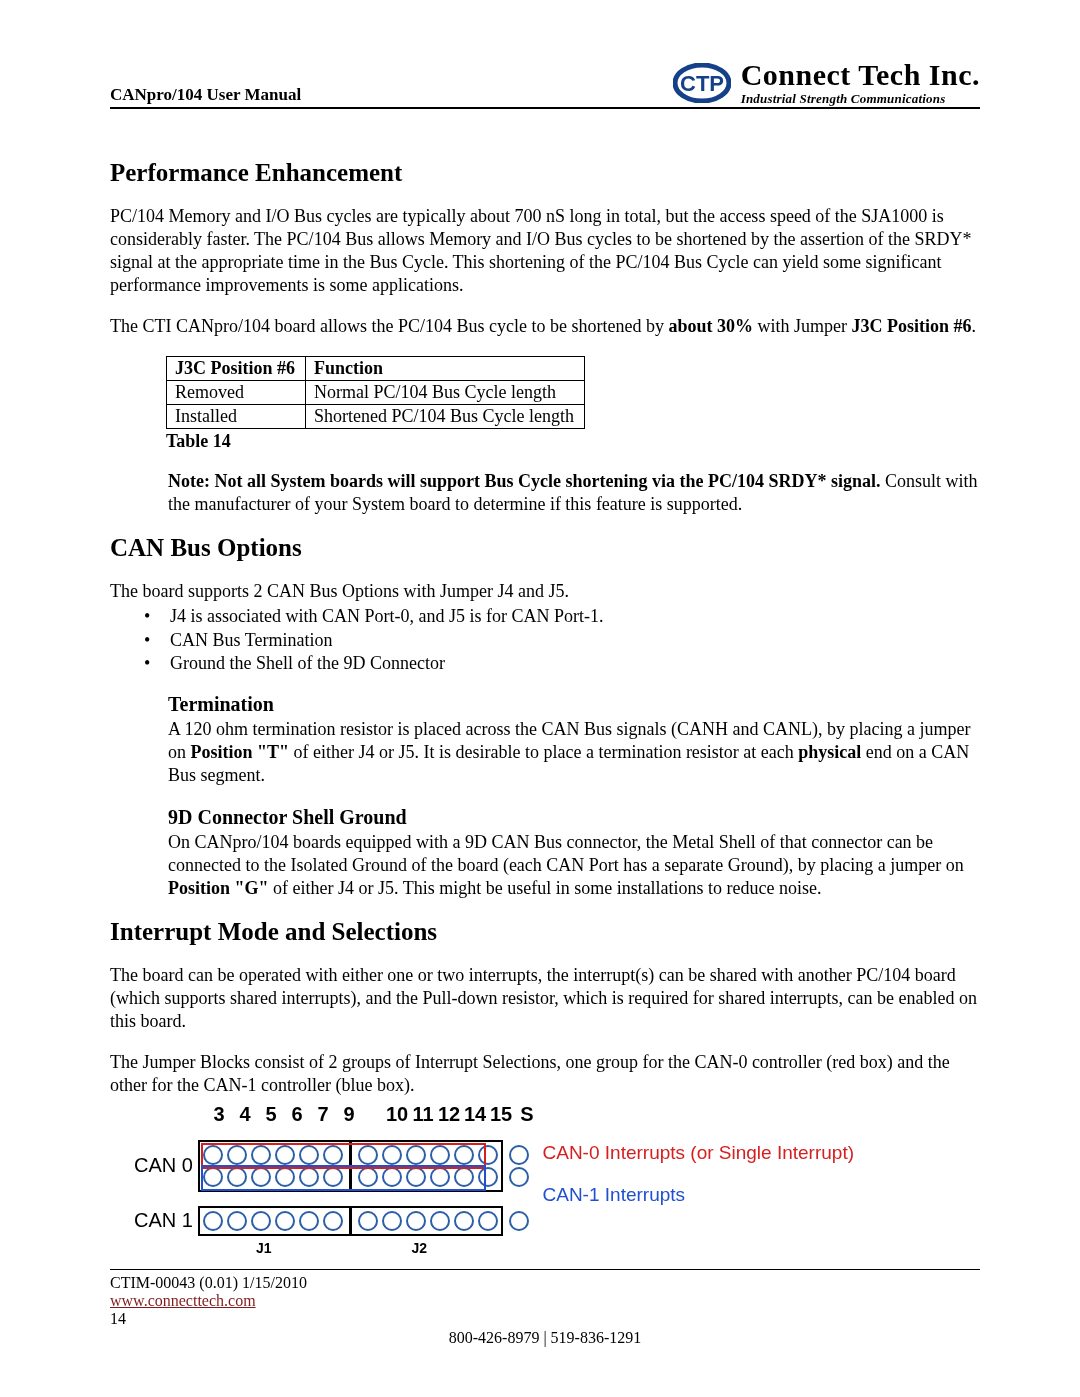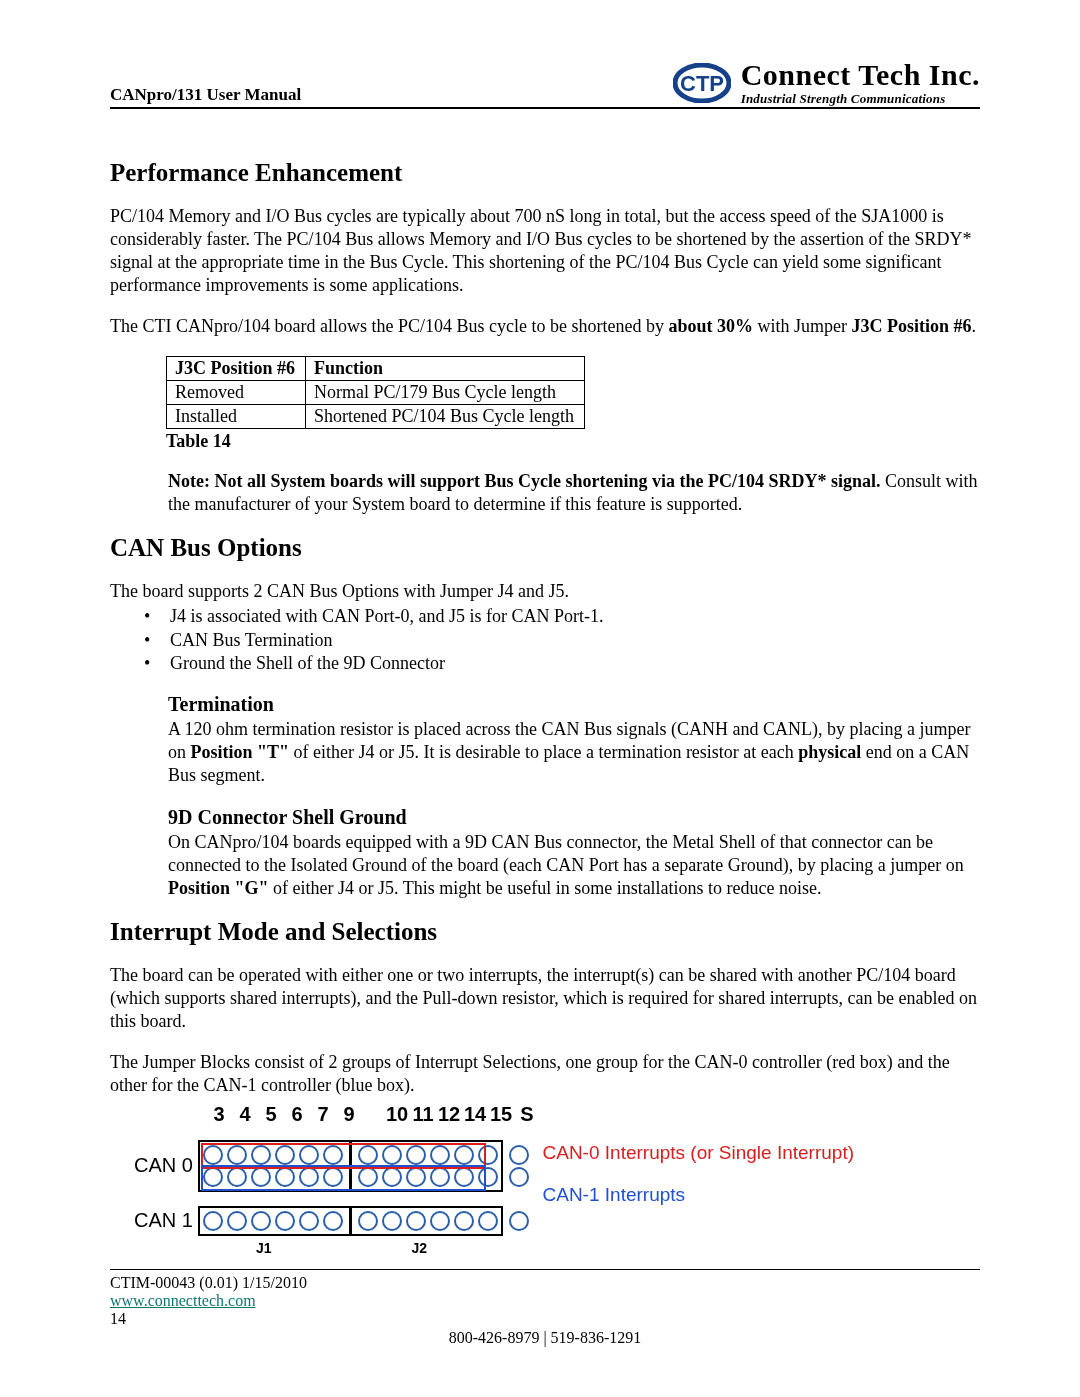--- a/index.html
+++ b/index.html
@@ -98,21 +98,21 @@
     border-top: 1.5px solid #000;
     padding-top: 4px;
     font-size: 16px;
   }
   .footer-row1 {
     display: flex;
     justify-content: space-between;
     flex-direction: column;
   }
   .footer a {
-    color: #0f766e;
+    color: #7f1d1d;
     text-decoration: underline;
   }
   .footer-row2 {
     text-align: center;
     margin-top: 1px;
   }
 
   
   .irq-diagram {
     margin-top: 6px;
@@ -198,21 +198,21 @@
     gap: 140px;
     padding-left: 50px;
   }
 </style>
 </head>
 <body>
 
 <div class="page">
 
   <div class="header-row">
-    <div class="header-left">CANpro/131 User Manual</div>
+    <div class="header-left">CANpro/104 User Manual</div>
     <div class="logo-block">
       <span class="logo-mark">
         <svg width="58" height="40" viewBox="0 0 58 40">
           <ellipse cx="29" cy="20" rx="27" ry="18" fill="none" stroke="#14418a" stroke-width="5"></ellipse>
           <text x="29" y="28" text-anchor="middle" font-family="Arial" font-weight="bold" font-size="22" fill="#14418a">CTP</text>
         </svg>
       </span>
       <span class="logo-text">
         <span class="line1">Connect Tech Inc.</span>
         <span class="line2">Industrial Strength Communications</span>
@@ -227,21 +227,21 @@
   </p>
 
   <table class="j3c">
     <tbody>
         <tr>
       <th>J3C Position #6</th>
       <th>Function</th>
     </tr>
     <tr>
       <td>Removed</td>
-      <td>Normal PC/179 Bus Cycle length</td>
+      <td>Normal PC/104 Bus Cycle length</td>
     </tr>
     <tr>
       <td>Installed</td>
       <td>Shortened PC/104 Bus Cycle length</td>
     </tr>
   </tbody>
     </table>
   <div class="table-caption">Table 14</div>
 
   <p class="indent1">

